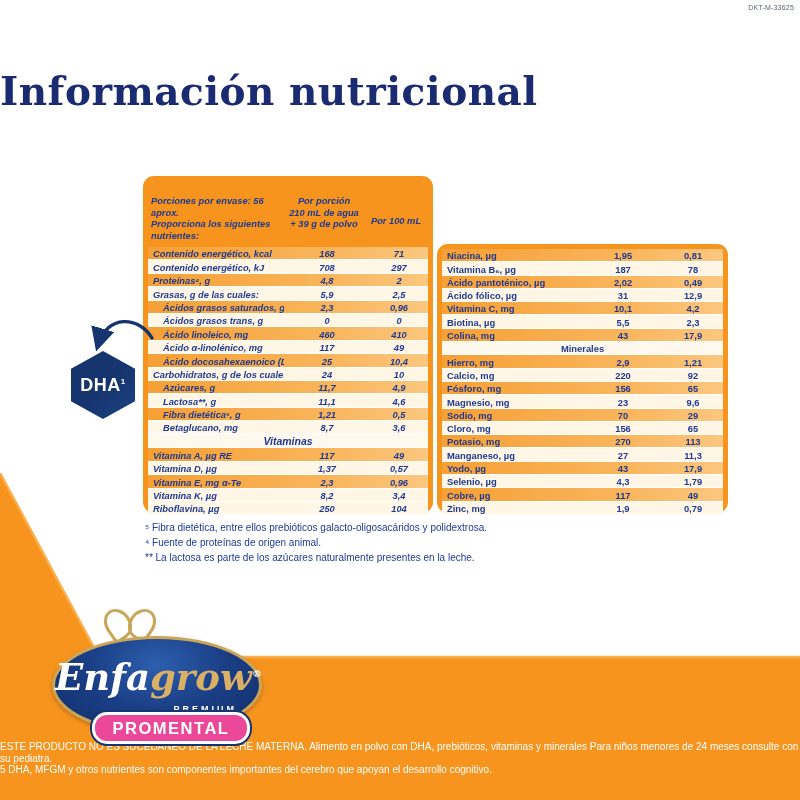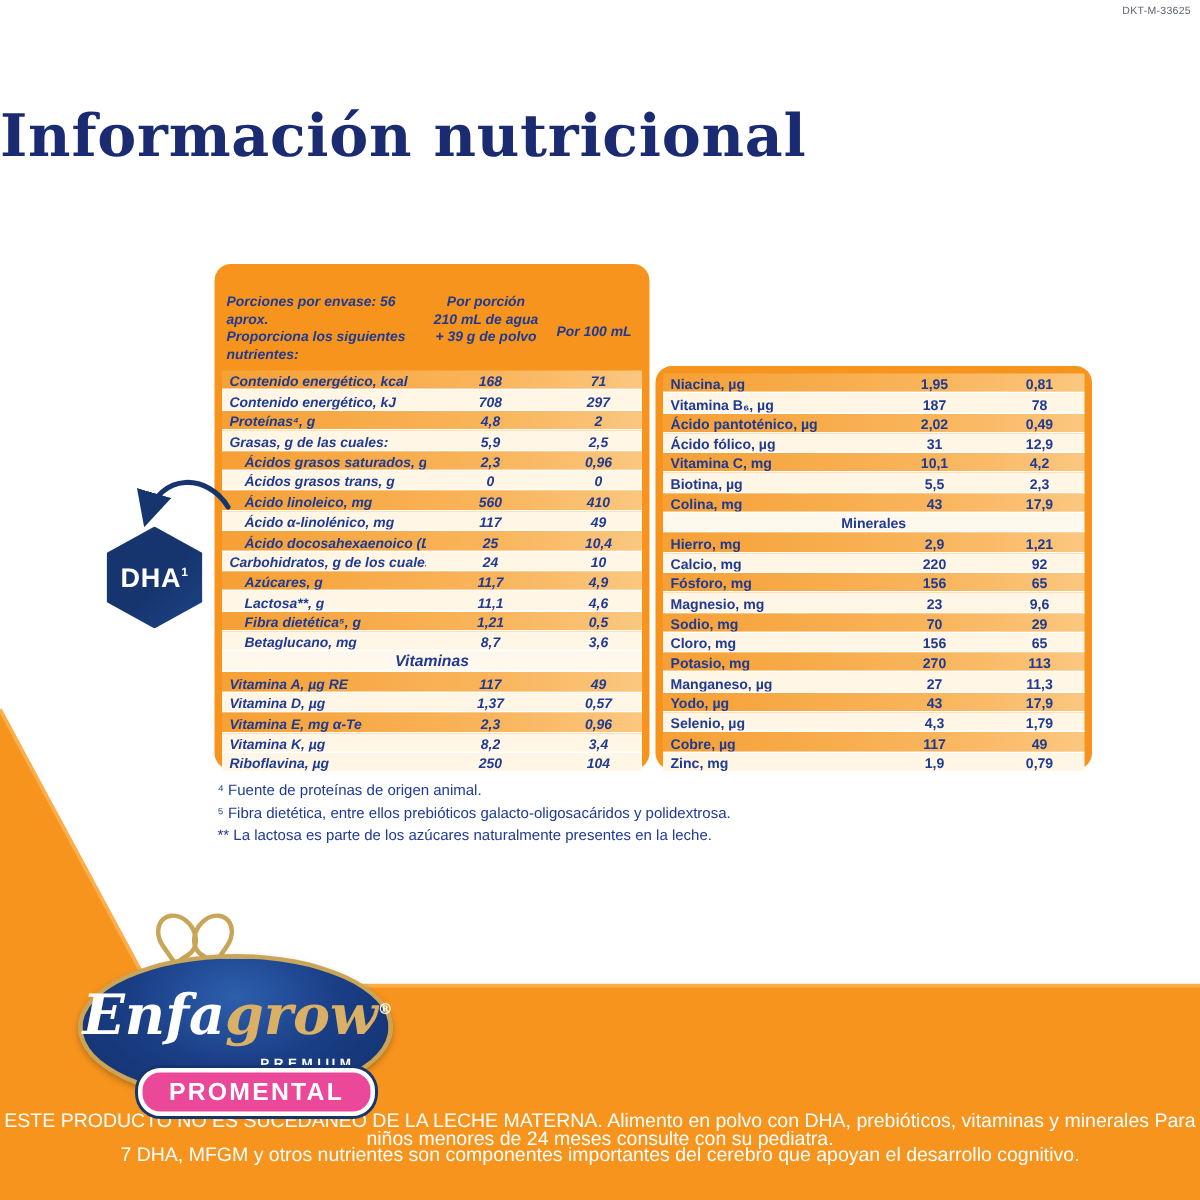--- a/index.html
+++ b/index.html
@@ -105,21 +105,21 @@
   .promental{
     position:absolute;left:52px;top:112px;width:152px;height:26px;
     background:#ec4899;border:3px solid #ffffff;border-radius:15px;
     box-shadow:0 0 0 2px #15356F;
     display:flex;align-items:center;justify-content:center;
     color:#ffffff;font-weight:bold;font-size:16.5px;letter-spacing:1.5px;
   }
   
   .disclaimer{
     position:absolute;left:0;top:741px;width:800px;z-index:4;
-    text-align:center;color:#ffffff;font-size:13px;line-height:11.5px;
+    color:#ffffff;font-size:10px;line-height:11.5px;
   }
 </style>
 </head>
 <body>
 
 <svg id="band-svg" width="800" height="800" viewBox="0 0 800 800">
   <polygon points="0,473 99,657 800,657 800,800 0,800" fill="#F7941E"></polygon>
   <polyline points="0,473 99,657 800,657" fill="none" stroke="#FBAE4B" stroke-width="2.5"></polyline>
 </svg>
 
@@ -167,21 +167,21 @@
         <span class="v1">2,3</span>
         <span class="v2">0,96</span>
       </div>
       <div class="trow cream">
         <span class="lbl indent">Ácidos grasos trans, g</span>
         <span class="v1">0</span>
         <span class="v2">0</span>
       </div>
       <div class="trow orange">
         <span class="lbl indent">Ácido linoleico, mg</span>
-        <span class="v1">560</span>
+        <span class="v1">460</span>
         <span class="v2">410</span>
       </div>
       <div class="trow cream">
         <span class="lbl indent">Ácido α-linolénico, mg</span>
         <span class="v1">117</span>
         <span class="v2">49</span>
       </div>
       <div class="trow orange">
         <span class="lbl indent">Ácido docosahexaenoico (DHA), mg</span>
         <span class="v1">25</span>
@@ -352,35 +352,35 @@
       <polygon points="0,0 7,3.5 0,7" fill="#16356F"></polygon>
     </marker>
   </defs>
   <path d="M 67 26 C 54 4, 22 2, 13 33" fill="none" stroke="#16356F" stroke-width="3.4" stroke-linecap="round" marker-end="url(#ah)"></path>
 </svg>
 <div class="dha-badge">
   <span><span>DHA</span><sup>1</sup></span>
 </div>
 
 <div class="footnotes">
+  <div>⁵ Fibra dietética, entre ellos prebióticos galacto-oligosacáridos y polidextrosa.</div>
   <div>⁴ Fuente de proteínas de origen animal.</div>
-  <div>⁵ Fibra dietética, entre ellos prebióticos galacto-oligosacáridos y polidextrosa.</div>
   <div>** La lactosa es parte de los azúcares naturalmente presentes en la leche.</div>
 </div>
 
 <div class="logo">
   <div class="ribbon">
     <span class="loop-l"></span>
     <span class="loop-r"></span>
   </div>
   <div class="logo-oval">
     <div class="brand">
       <span class="enfa">Enfa</span><span class="grow">grow</span><span class="reg">®</span>
     </div>
     <div class="premium">PREMIUM</div>
   </div>
   <div class="promental">PROMENTAL</div>
 </div>
 
 <div class="disclaimer">
   <div>ESTE PRODUCTO NO ES SUCEDÁNEO DE LA LECHE MATERNA.  Alimento en polvo con DHA, prebióticos, vitaminas y minerales  Para niños menores de 24 meses consulte con su pediatra.</div>
-  <div>7 DHA, MFGM y otros nutrientes son componentes importantes del cerebro que apoyan el desarrollo cognitivo.</div>
+  <div>5 DHA, MFGM y otros nutrientes son componentes importantes del cerebro que apoyan el desarrollo cognitivo.</div>
 </div>
 
 </body></html>

